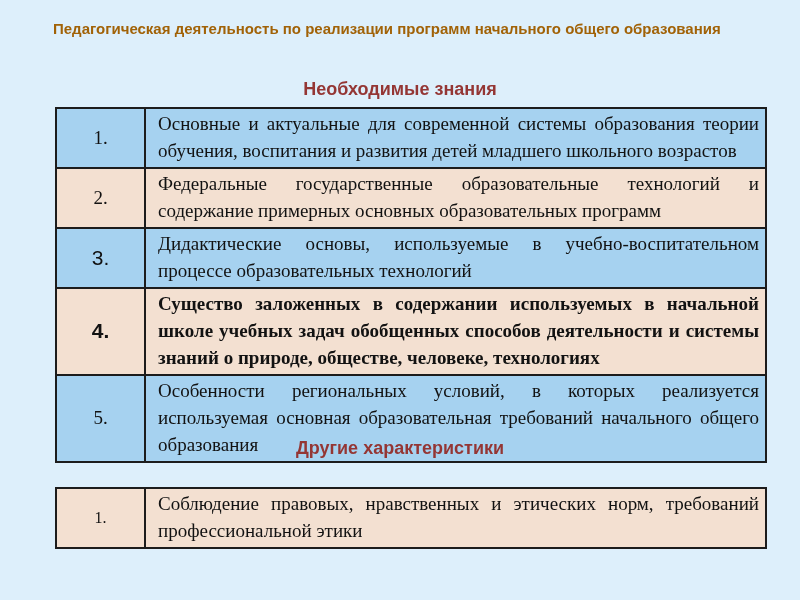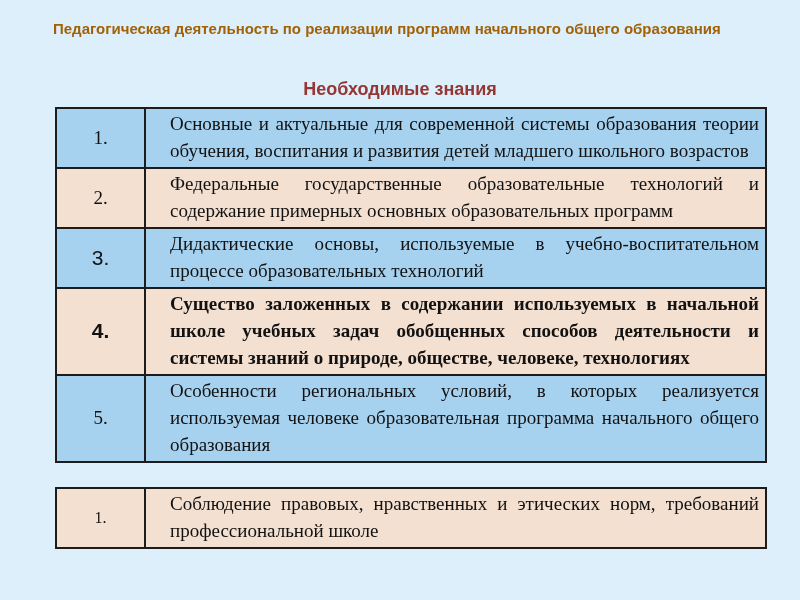--- a/index.html
+++ b/index.html
@@ -44,21 +44,21 @@
     vertical-align: middle;
     color: #121212;
   }
   .tbl td.num {
     width: 89px;
     text-align: center;
     font-size: 19px;
   }
   .tbl td.txt {
     text-align: justify;
-    padding: 2px 6px 2px 24px;
+    padding: 2px 6px 2px 12px;
     font-size: 19px;
     line-height: 1.42;
   }
 
   tr.row-blue td  { background: #a6d2f0; }
   tr.row-peach td { background: #f3e0d1; }
 
   
   #knowledge-table tr:nth-child(1) td { height: 55px; }
   #knowledge-table tr:nth-child(2) td { height: 55px; }
@@ -97,28 +97,29 @@
       <tr class="row-blue">
         <td class="num">3.</td>
         <td class="txt">Дидактические основы, используемые в учебно-воспитательном процессе образовательных технологий</td>
       </tr>
       <tr class="row-peach">
         <td class="num">4.</td>
         <td class="txt">Существо заложенных в содержании используемых в начальной школе учебных задач обобщенных способов деятельности и системы знаний о природе, обществе, человеке, технологиях</td>
       </tr>
       <tr class="row-blue">
         <td class="num">5.</td>
-        <td class="txt">Особенности региональных условий, в которых реализуется используемая человеке образовательная программа начального общего образования</td>
+        <td class="txt">Особенности региональных условий, в которых реализуется используемая основная образовательная требований начального общего образования</td>
       </tr>
     </tbody>
   </table>
 
+  <div class="section-heading" id="heading-other">Другие характеристики</div>
 
   <table class="tbl" id="other-table">
     <tbody>
       <tr class="row-peach">
         <td class="num">1.</td>
-        <td class="txt">Соблюдение правовых, нравственных и этических норм, требований профессиональной школе</td>
+        <td class="txt">Соблюдение правовых, нравственных и этических норм, требований профессиональной этики</td>
       </tr>
     </tbody>
   </table>
 
 </div>
 
 </body></html>

